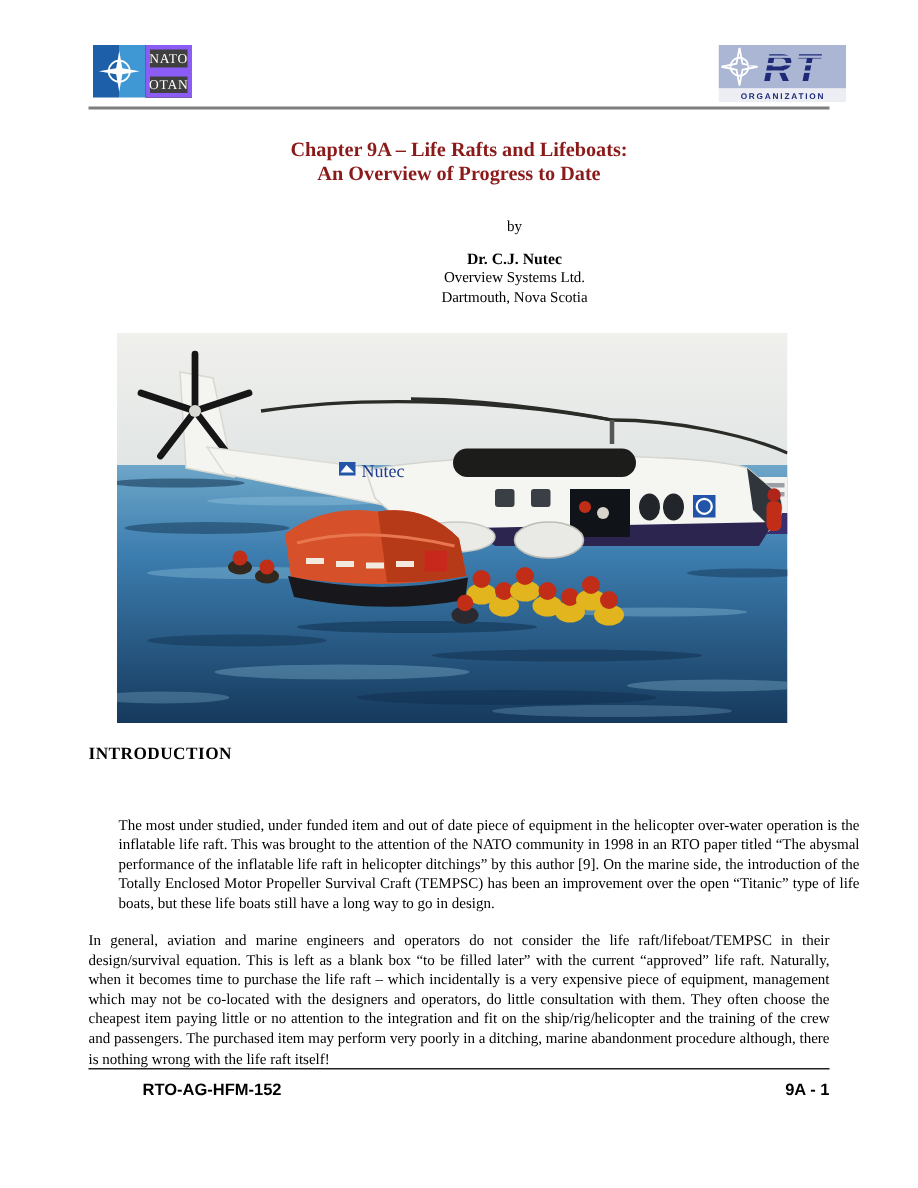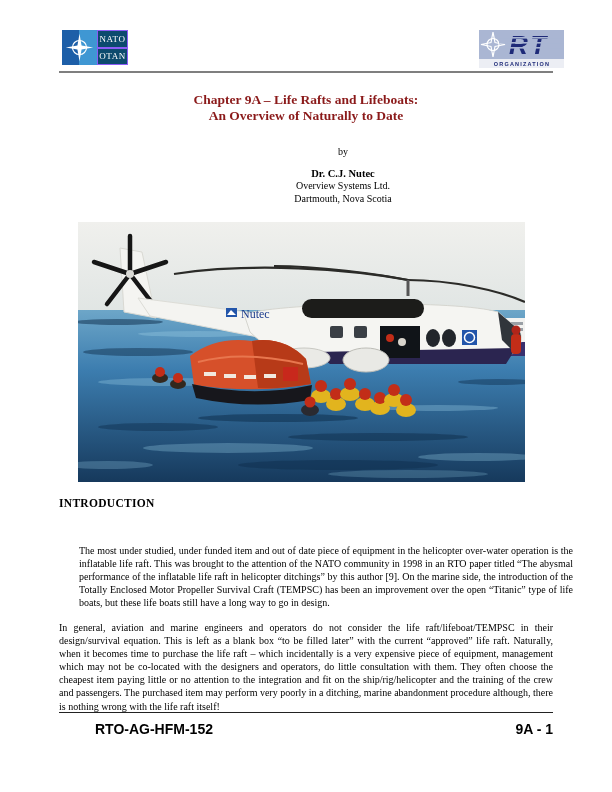--- a/index.html
+++ b/index.html
@@ -6,21 +6,21 @@
   .page {
     position:relative; width:612px; height:792px; background:#ffffff;
     font-family:"Liberation Serif", serif; color:#000; overflow:hidden;
   }
 
   
   .nato-logo { position:absolute; left:62px; top:30px; width:66px; height:35px; display:flex; }
   .nato-star-box { width:35px; height:35px; background:linear-gradient(90deg,#1d5fa8 50%,#3f97d3 50%);
     display:flex; align-items:center; justify-content:center; }
   .nato-text { width:31px; height:35px; background:#000; display:flex; flex-direction:column; }
-  .nato-cell { flex:1; box-sizing:border-box; border:1px solid #8b5cf6; background:#0c4a6e; color:#fff;
+  .nato-cell { flex:1; box-sizing:border-box; border:3px solid #8b5cf6; background:#404040; color:#fff;
     font-family:"Liberation Serif", serif; font-size:9px; letter-spacing:0.5px;
     display:flex; align-items:center; justify-content:center; }
   .rto-logo { position:absolute; left:479px; top:30px; width:85px; height:56px; }
 
   .rule-top { position:absolute; left:59px; top:71px; width:494px; height:2px; background:#7f7f7f; }
 
   
   .title { position:absolute; left:0; top:92px; width:612px; text-align:center;
     color:#8b1a1a; font-weight:bold; font-size:13.5px; line-height:16px; }
   .byline { position:absolute; left:0; top:146px; width:612px; text-align:center; font-size:10px; line-height:12.5px;padding-left:37px; }
@@ -32,21 +32,21 @@
   .figure svg { display:block; }
 
   
   .intro-heading { position:absolute; left:59px; top:497px; font-size:11.5px; font-weight:bold; letter-spacing:0.3px; }
   .para { position:absolute; left:59px; width:494px; text-align:justify; font-size:10px; line-height:13.1px; }
   .para1 { top:534px;margin-left:20px; }
   .para2 { top:611px; }
 
   
   .footer-rule { position:absolute; left:59px; top:712px; width:494px; height:1px; background:#222; }
-  .footer-text { position:absolute; top:721px; font-family:"Liberation Sans", sans-serif; font-weight:bold; font-size:14px;padding-left:36px; }
+  .footer-text { position:absolute; top:721px; font-family:"Liberation Sans", sans-serif; font-weight:bold; font-size:11px;padding-left:36px; }
   .footer-left { left:59px; }
   .footer-right { right:59px;margin-left:40px; }
 </style>
 </head>
 <body>
 
 <div class="page">
 
   <div class="nato-logo">
     <div class="nato-star-box">
@@ -74,21 +74,21 @@
       <rect x="20" y="17" width="65" height="1.6" fill="#aab6d3"></rect>
       <rect x="0" y="29" width="85" height="9" fill="#eceef4"></rect>
       <text x="43" y="36" text-anchor="middle" font-family="Liberation Sans, sans-serif" font-size="5.5" font-weight="bold" fill="#1e2a78" letter-spacing="1.2">ORGANIZATION</text>
     </svg>
   </div>
 
   <div class="rule-top"></div>
 
   <div class="title">
     <div>Chapter 9A – Life Rafts and Lifeboats:</div>
-    <div>An Overview of Naturally to Date</div>
+    <div>An Overview of Progress to Date</div>
   </div>
 
   <div class="byline">
     <div class="by">by</div>
     <div class="author">Dr. C.J. Nutec</div>
     <div>Overview Systems Ltd.</div>
     <div>Dartmouth, Nova Scotia</div>
   </div>
 
   <div class="figure">

